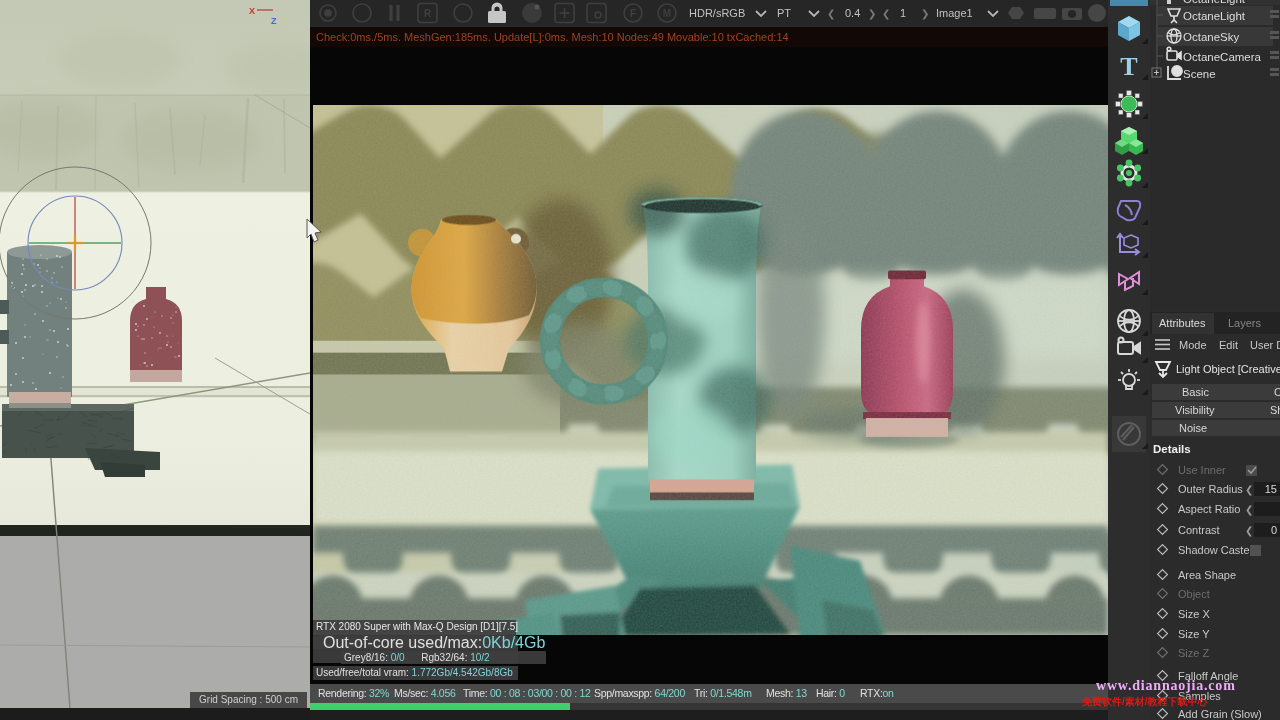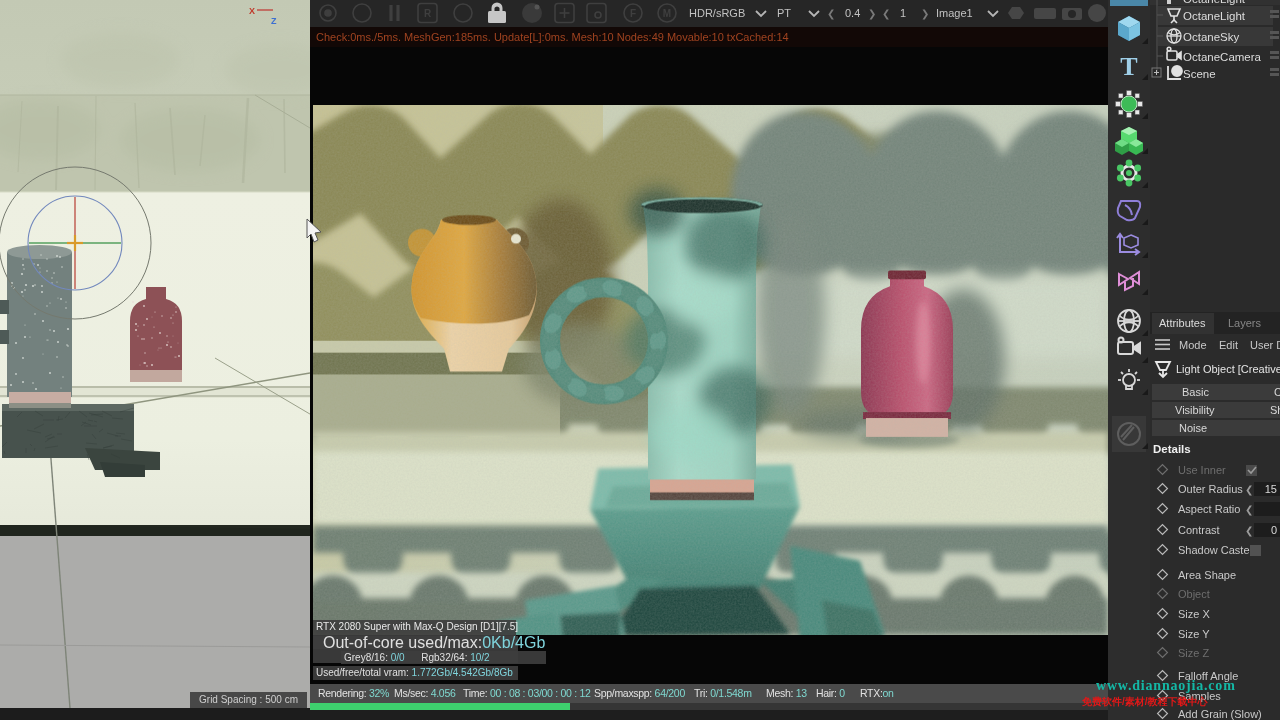--- a/index.html
+++ b/index.html
@@ -735,17 +735,17 @@
     <rect x="9" y="649" width="7" height="7" transform="rotate(45 12.5 652.5)" fill="none" stroke="#6e6e6e" stroke-width="1.2"></rect>
     <text x="28" y="657" font-size="11" fill="#6e6e6e">Size Z</text>
     <rect x="9" y="672" width="7" height="7" transform="rotate(45 12.5 675.5)" fill="none" stroke="#b8b8b8" stroke-width="1.2"></rect>
     <text x="28" y="680" font-size="11" fill="#c9c9c9">Falloff Angle</text>
     <rect x="9" y="692" width="7" height="7" transform="rotate(45 12.5 695.5)" fill="none" stroke="#b8b8b8" stroke-width="1.2"></rect>
     <text x="28" y="700" font-size="11" fill="#c9c9c9">Samples</text>
     <rect x="9" y="710" width="7" height="7" transform="rotate(45 12.5 713.5)" fill="none" stroke="#b8b8b8" stroke-width="1.2"></rect>
     <text x="28" y="718" font-size="11" fill="#c9c9c9">Add Grain (Slow)</text>
 </svg>
 
-<div class="abs" style="left:1096px;top:678px;font-size:14px;letter-spacing:.8px;color:#14b8a6;font-family:'Liberation Serif',serif;font-weight:bold;">www.diannaojia.com</div>
+<div class="abs" style="left:1096px;top:678px;font-size:14px;letter-spacing:.8px;color:#f0abfc;font-family:'Liberation Serif',serif;font-weight:bold;">www.diannaojia.com</div>
 <div class="abs" style="left:1062px;top:695px;font-size:10px;color:#e01818;font-weight:bold;margin-left:20px;">免费软件/素材/教程下载中心</div>
 <svg class="abs" style="left:302px;top:218px" width="26" height="30" viewBox="0 0 26 30">
 <polygon points="5,1 5,20 9,16 12,24 16,22 13,15 19,14" fill="#f4f4f4" stroke="#555" stroke-width="1"></polygon>
 </svg>
 
 </body></html>

